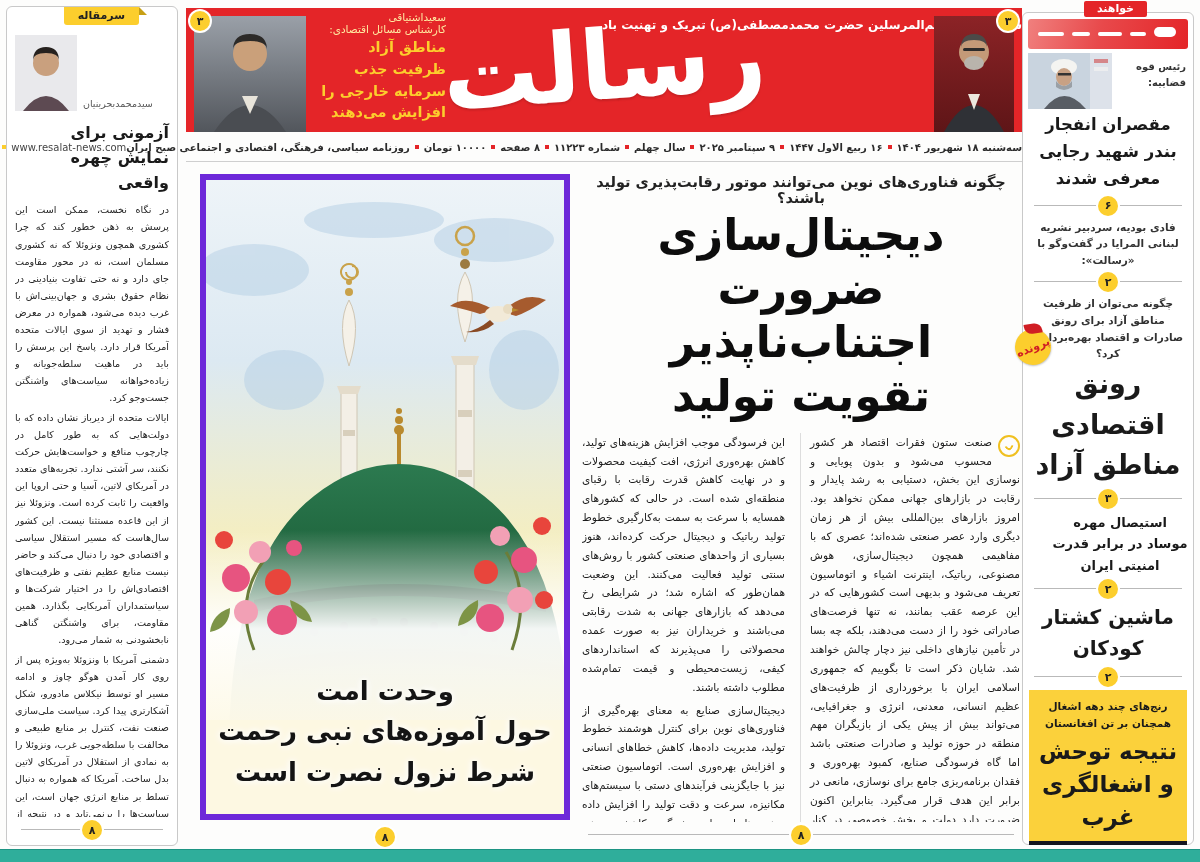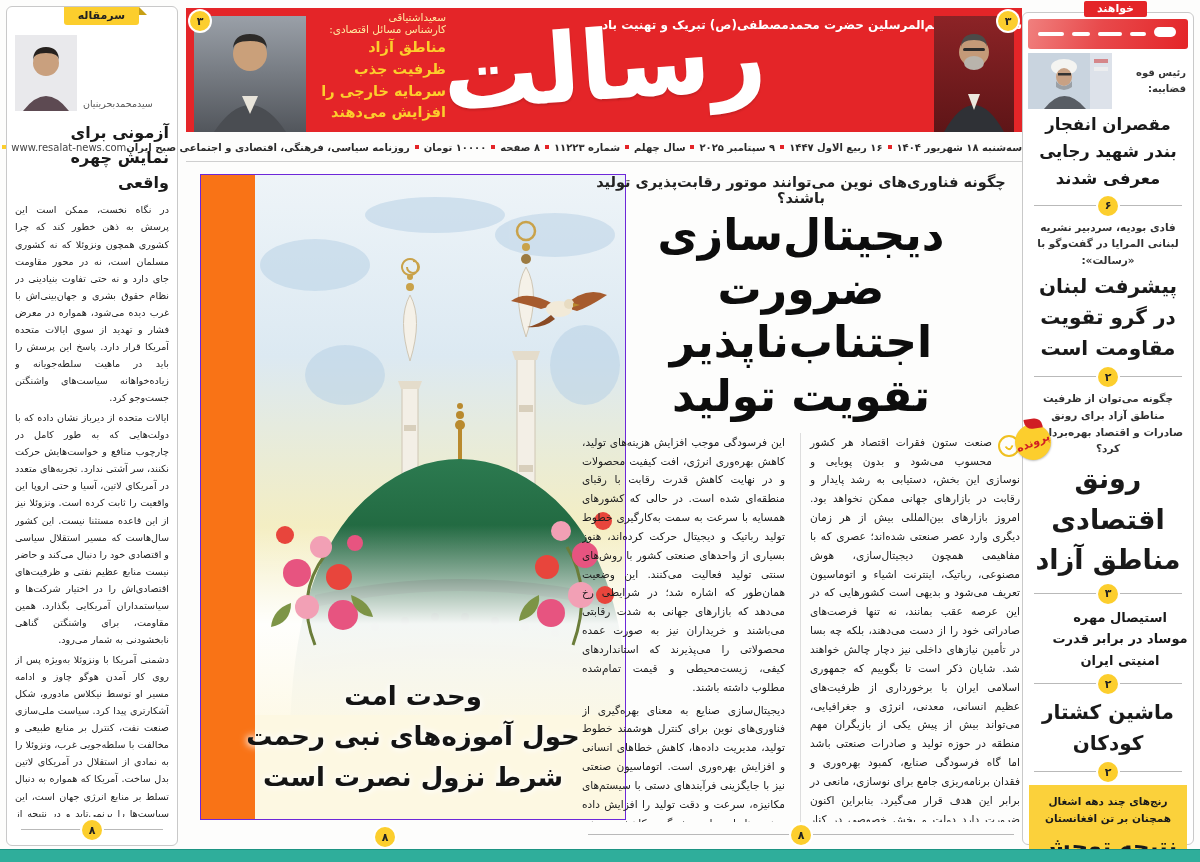--- a/index.html
+++ b/index.html
@@ -72,21 +72,21 @@
     display:flex; align-items:center; font-size:10px; font-weight:bold; color:#2b2b2b; white-space:nowrap;
   }
   .dl-item + .dl-item::before, .dl-social::before {
     content:""; display:inline-block; width:4px; height:4px; background:#e42528; margin:0 5px 1px; vertical-align:middle;
   }
   .dl-item.dl-site::before { background:#fcce2d; }
   .dl-site, .dl-social { direction:ltr; unicode-bidi:embed; font-weight:normal; color:#444; }
   .content-rule { position:absolute; left:186px; top:161px; width:836px; border-top:1px solid #cfcfcf; }
 
   
-  .poster { position:absolute; left:200px; top:174px; width:426px; height:646px; border:1px solid #6d28d9; background:#f97316; overflow:hidden; }
+  .poster { position:absolute; left:200px; top:174px; width:370px; height:646px; border:6px solid #6d28d9; background:#fde047; overflow:hidden; }
   .poster-caption { position:absolute; left:0; right:0; bottom:22px; text-align:center; font-weight:bold; color:#141414; }
   .poster-caption .cap-l { display:block; font-size:26px; line-height:1.55; text-shadow:0 0 6px #fff, 0 0 10px #fff; }
   .poster-badge { position:absolute; left:375px; top:827px; }
 
   
   .main-article { position:absolute; left:582px; top:170px; width:438px; height:676px; display:flex; flex-direction:column; }
   .ma-kicker { text-align:center; font-size:14.5px; font-weight:bold; color:#222; margin:4px 0 2px; }
   .ma-headline { text-align:center; font-weight:bold; color:#0d0d0d; letter-spacing:-1px; }
   .ma-headline .hl { display:block; font-size:44px; line-height:1.22; }
   .ma-cols { display:flex; gap:0; margin-top:10px; flex:1; overflow:hidden; }
@@ -115,21 +115,21 @@
     background:linear-gradient(105deg, #f0807e 0%, #e8494b 45%, #e42528 100%);
     position:relative; overflow:hidden;
   }
   .sb-banner i { position:absolute; top:13px; height:4px; background:#fff; border-radius:2px; }
   .sb-item { position:relative; text-align:center; }
   .sb-kicker { font-size:10.5px; font-weight:bold; color:#333; line-height:1.6; margin:2px 4px; }
   .sb-title-sm { font-size:16.5px; font-weight:bold; line-height:1.65; margin:2px 0; }
   .sb-title-md { font-size:20px; font-weight:bold; line-height:1.55; margin:2px 0; }
   .sb-title-lg { font-size:27px; font-weight:bold; line-height:1.5; margin:2px 0; letter-spacing:-0.5px; }
   .sb-item1-row { display:flex; align-items:flex-end; gap:4px; margin-bottom:2px; }
-  .sb-item1-row .sb-kicker { flex:1; text-align:right; margin:0 2px 12px 0; font-size:10px; }
+  .sb-item1-row .sb-kicker { flex:1; text-align:right; margin:0 2px 18px 0; font-size:10px; }
   .flag-badge {
     position:absolute; left:-13px; top:34px; width:36px; height:36px; border-radius:50%;
     background:#fcce2d; transform:rotate(-22deg); z-index:5;
     display:flex; align-items:center; justify-content:center;
     color:#d01e24; font-size:11px; font-weight:bold; box-shadow:0 1px 2px rgba(0,0,0,.25);
   }
   .flag-badge::before { content:""; position:absolute; top:-4px; right:2px; width:18px; height:10px; background:#d01e24; border-radius:0 8px 0 8px; transform:rotate(14deg); }
   .yellow-box {
     margin:2px 1px 0; background:#fbd13b; padding:8px 6px 0; text-align:center;
     border-bottom:4px solid #15151f; position:relative;
@@ -387,21 +387,20 @@
       </svg>
     </div>
     <div class="sb-title-sm">مقصران انفجار بندر شهید رجایی معرفی شدند</div>
     <div class="rule">
       <span class="pbadge">۶</span>
     </div>
   </div>
 
   <div class="sb-item">
     <div class="sb-kicker">فادی بودیه، سردبیر نشریه لبنانی المرایا در گفت‌وگو با «رسالت»:</div>
-    <div class="sb-title-md">پیشرفت لبنان در گرو تقویت مقاومت است</div>
     <div class="rule">
       <span class="pbadge">۲</span>
     </div>
   </div>
 
   <div class="sb-item">
     <div class="sb-kicker">چگونه می‌توان از ظرفیت مناطق آزاد برای رونق صادرات و اقتصاد بهره‌برداری کرد؟</div>
     <div class="sb-title-lg">رونق اقتصادی مناطق آزاد</div>
     <span class="flag-badge">پرونده</span>
     <div class="rule">

